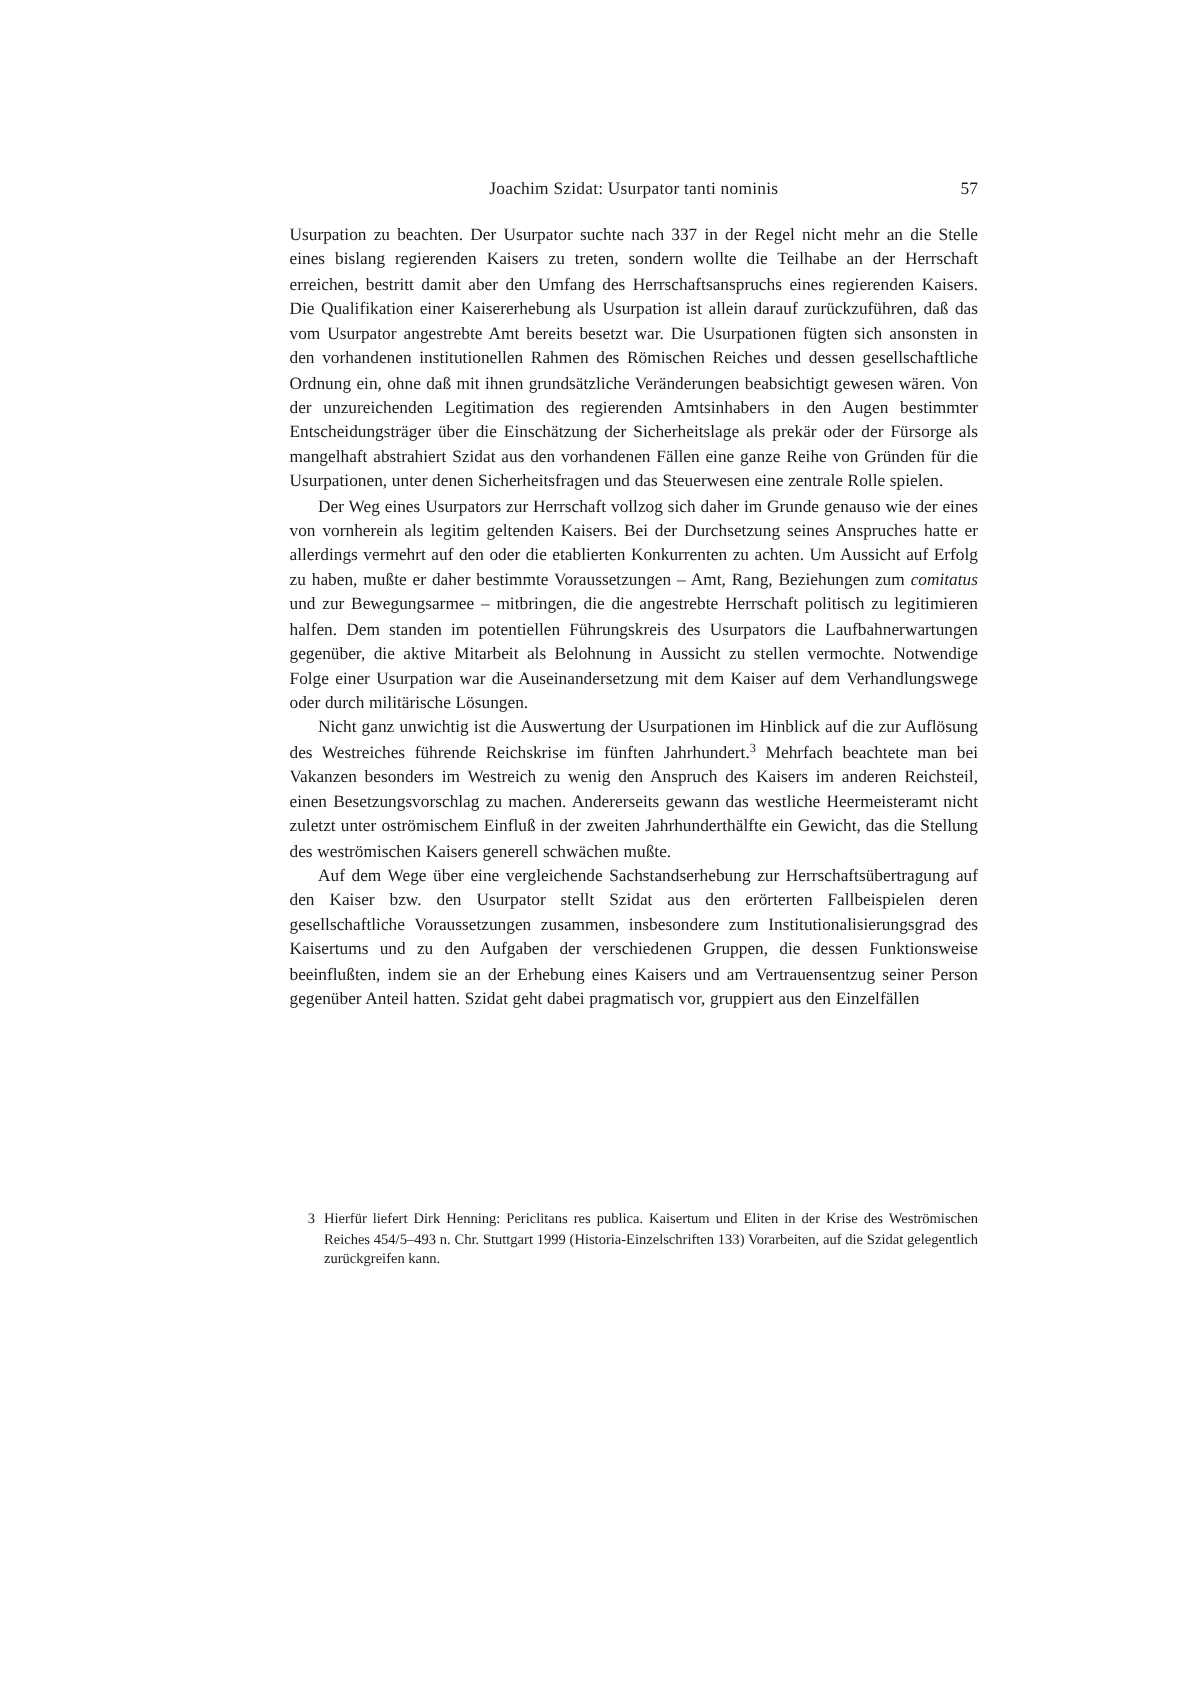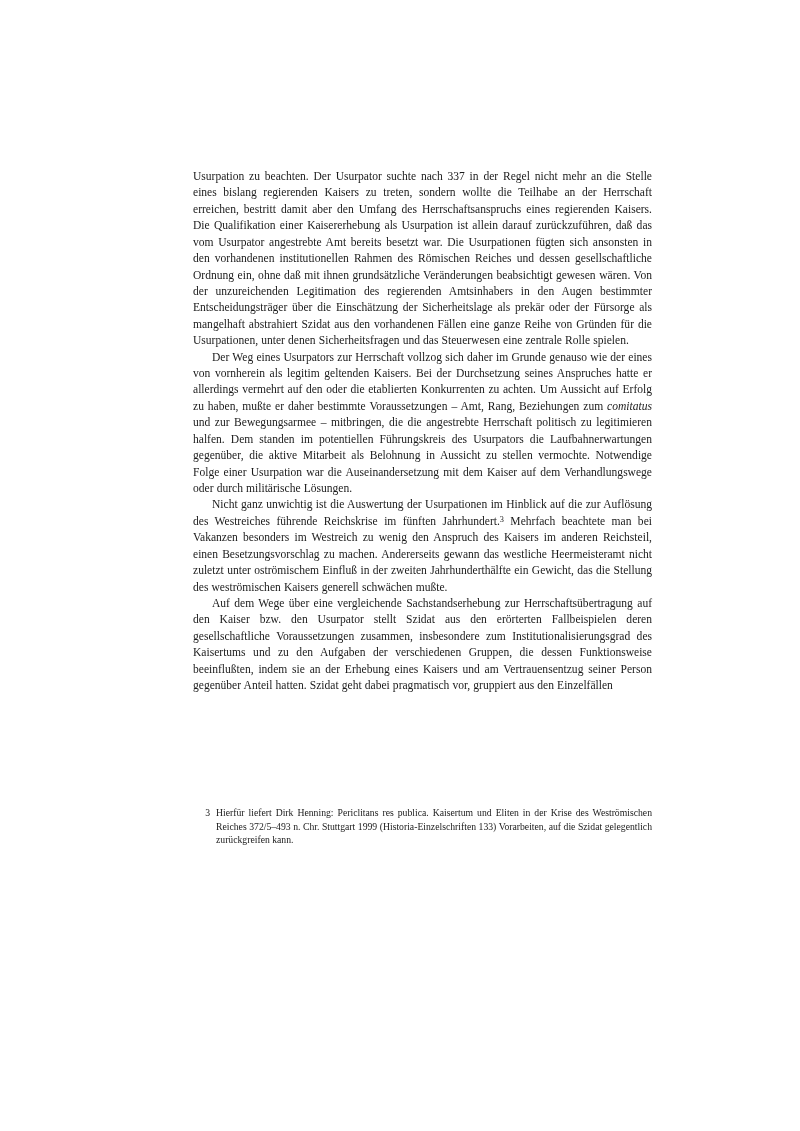--- a/index.html
+++ b/index.html
@@ -45,21 +45,21 @@
     right: 0;
     top: 0;
     font-size: 11.6px;
     line-height: 18px;
   }
 
   
   .textblock {
     position: absolute;
     left: 193px;
-    top: 168px;
+    top: 149px;
     width: 459px;
   }
 
   p.para {
     margin: 0;
     font-size: 11.55px;
     line-height: 16.42px;
     text-align: justify;
     text-justify: inter-word;
     hyphens: manual;
@@ -102,20 +102,24 @@
   }
   .footnote .fn-text {
     display: block;
   }
 </style>
 </head>
 <body>
 
 <div class="page">
 
+  <div class="runhead">
+    <span class="runhead-title">Joachim Szidat: Usurpator tanti nominis</span>
+    <span class="runhead-folio">57</span>
+  </div>
 
   <div class="textblock">
 
     <p class="para">
       <span>Usurpation zu beachten. Der Usurpator suchte nach 337 in der Regel nicht mehr an die Stelle eines bislang regierenden Kaisers zu treten, sondern wollte die Teilhabe an der Herrschaft erreichen, bestritt damit aber den Umfang des Herrschaftsanspruchs eines regierenden Kaisers. Die Qualifikation einer Kaisererhebung als Usurpation ist allein darauf zurückzuführen, daß das vom Usurpator angestrebte Amt bereits besetzt war. Die Usurpationen fügten sich ansonsten in den vorhandenen institutionellen Rahmen des Römischen Reiches und dessen gesellschaftliche Ordnung ein, ohne daß mit ihnen grundsätzliche Veränderungen beabsichtigt gewesen wären. Von der unzureichenden Legitimation des regierenden Amtsinhabers in den Augen bestimmter Entscheidungsträger über die Einschätzung der Sicherheitslage als prekär oder der Fürsorge als mangelhaft abstrahiert Szidat aus den vorhandenen Fällen eine ganze Reihe von Gründen für die Usurpationen, unter denen Sicherheitsfragen und das Steuerwesen eine zentrale Rolle spielen.</span>
     </p>
 
     <p class="para indent">
       <span>Der Weg eines Usurpators zur Herrschaft vollzog sich daher im Grunde genauso wie der eines von vornherein als legitim geltenden Kaisers. Bei der Durchsetzung seines Anspruches hatte er allerdings vermehrt auf den oder die etablierten Konkurrenten zu achten. Um Aussicht auf Erfolg zu haben, mußte er daher bestimmte Voraussetzungen – Amt, Rang, Beziehungen zum </span><i class="it">comitatus</i><span> und zur Bewegungsarmee – mitbringen, die die angestrebte Herrschaft politisch zu legitimieren halfen. Dem standen im potentiellen Führungskreis des Usurpators die Laufbahnerwartungen gegenüber, die aktive Mitarbeit als Belohnung in Aussicht zu stellen vermochte. Notwendige Folge einer Usurpation war die Auseinandersetzung mit dem Kaiser auf dem Verhandlungswege oder durch militärische Lösungen.</span>
     </p>
@@ -126,17 +130,17 @@
 
     <p class="para indent">
       <span>Auf dem Wege über eine vergleichende Sachstandserhebung zur Herrschaftsübertragung auf den Kaiser bzw. den Usurpator stellt Szidat aus den erörterten Fallbeispielen deren gesellschaftliche Voraussetzungen zusammen, insbesondere zum Institutionalisierungsgrad des Kaisertums und zu den Aufgaben der verschiedenen Gruppen, die dessen Funktionsweise beeinflußten, indem sie an der Erhebung eines Kaisers und am Vertrauensentzug seiner Person gegenüber Anteil hatten. Szidat geht dabei pragmatisch vor, gruppiert aus den Einzelfällen</span>
     </p>
 
   </div>
 
   <div class="footnotes">
     <div class="footnote">
       <span class="fn-num">3</span>
-      <span class="fn-text">Hierfür liefert Dirk Henning: Periclitans res publica. Kaisertum und Eliten in der Krise des Weströmischen Reiches 372/5–493 n. Chr. Stuttgart 1999 (Historia-Einzelschriften 133) Vorarbeiten, auf die Szidat gelegentlich zurückgreifen kann.</span>
+      <span class="fn-text">Hierfür liefert Dirk Henning: Periclitans res publica. Kaisertum und Eliten in der Krise des Weströmischen Reiches 454/5–493 n. Chr. Stuttgart 1999 (Historia-Einzelschriften 133) Vorarbeiten, auf die Szidat gelegentlich zurückgreifen kann.</span>
     </div>
   </div>
 
 </div>
 
 </body></html>

